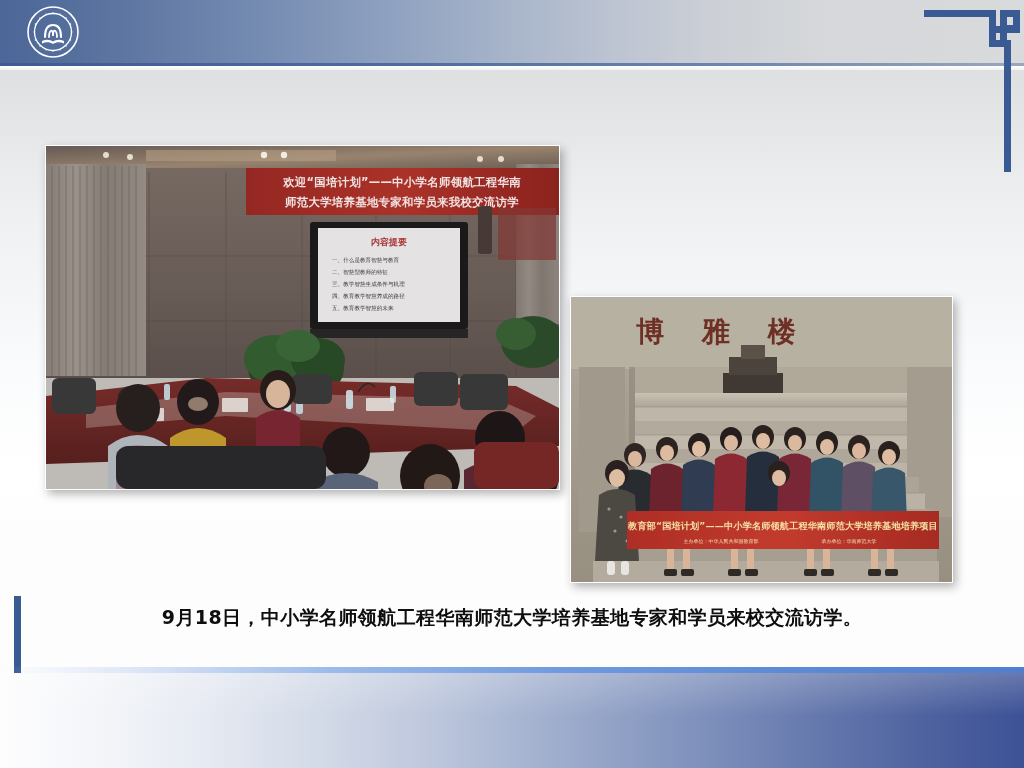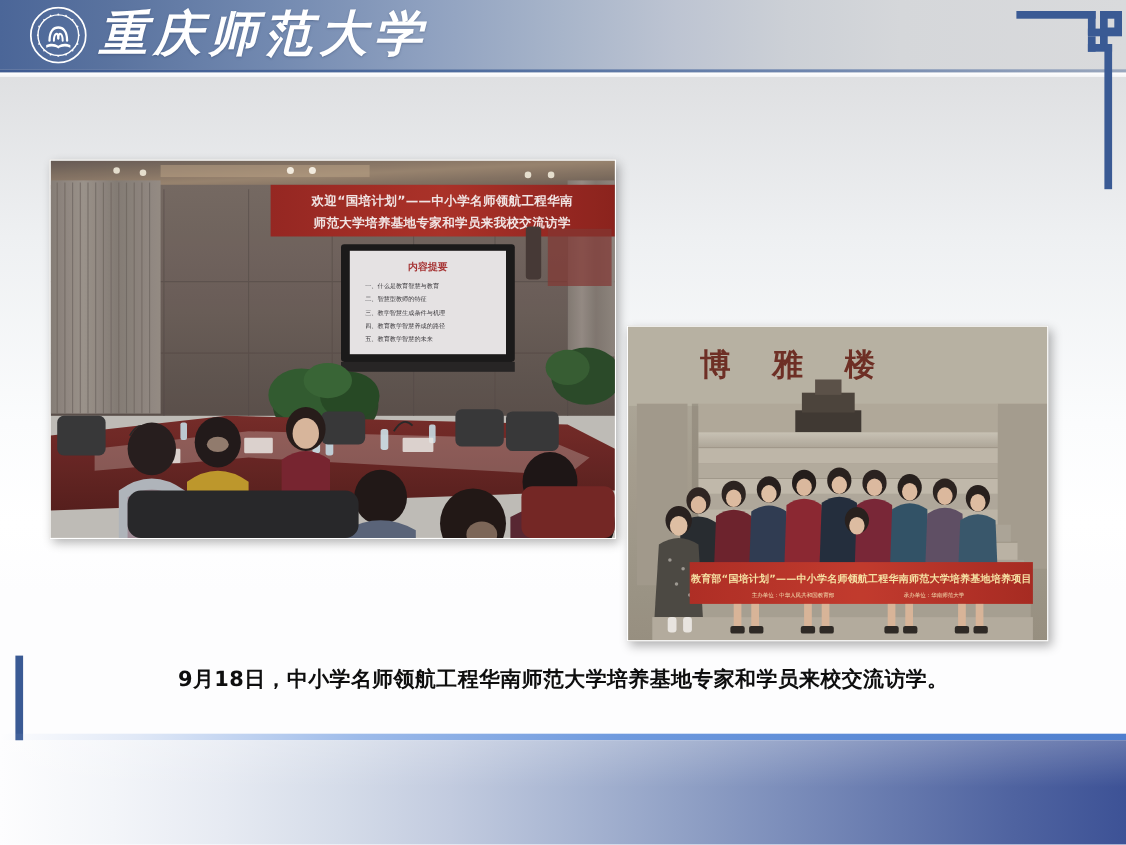--- a/index.html
+++ b/index.html
@@ -188,21 +188,20 @@
         <circle cx="13" cy="40" r="0.8"></circle>
           <circle cx="8.5" cy="34" r="0.8"></circle>
         <circle cx="7.3" cy="26" r="0.8"></circle>
           <circle cx="8.5" cy="18" r="0.8"></circle>
         <circle cx="13" cy="12" r="0.8"></circle>
           <circle cx="19" cy="8.3" r="0.8"></circle>
       </g>
     </svg>
   </div>
 
-  <div id="univ-name">重庆师范大学</div>
 
   <div id="corner-tr">
     <svg viewBox="0 0 124 176" xmlns="http://www.w3.org/2000/svg">
       <g fill="#3a5a94">
 
         <rect x="24" y="10" width="72" height="7"></rect>
 
         <rect x="89" y="10" width="7" height="22"></rect>
 
         <rect x="100" y="10" width="7" height="36"></rect>

